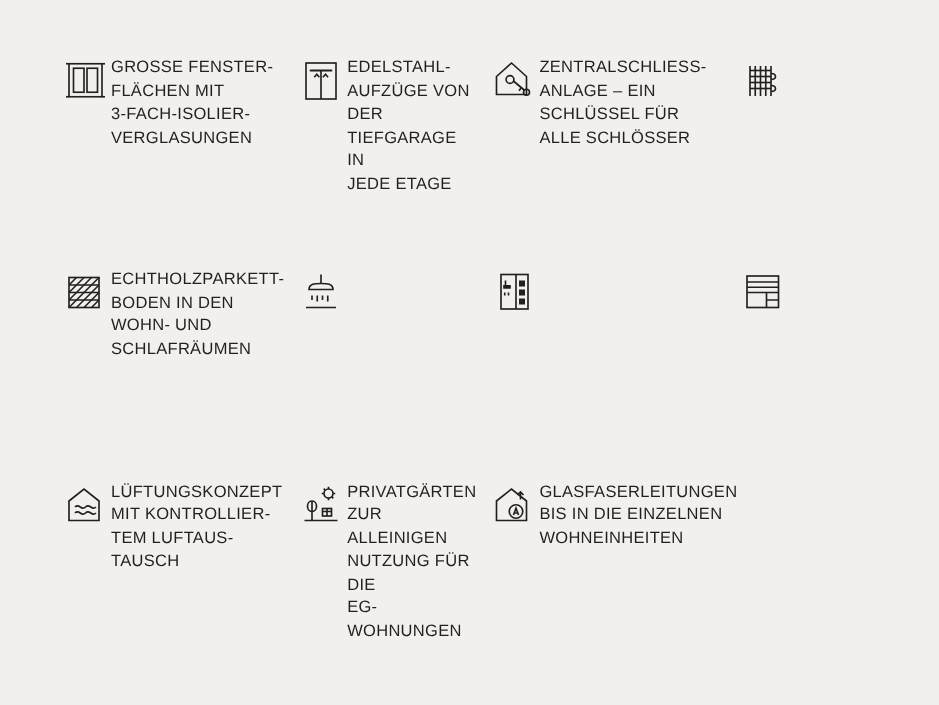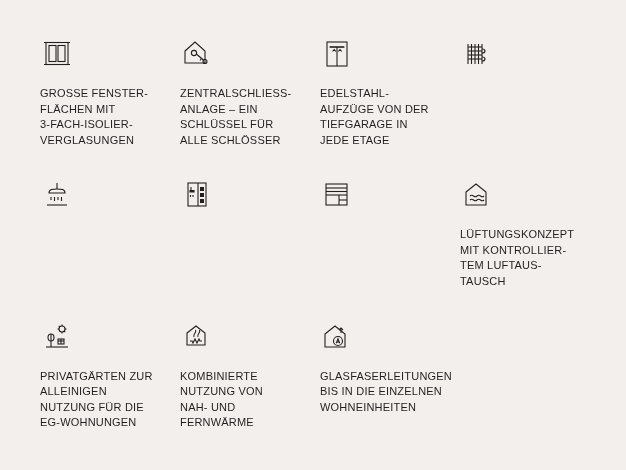--- a/index.html
+++ b/index.html
@@ -25,21 +25,21 @@
     display: grid;
     grid-template-columns: repeat(4, 1fr);
     grid-template-rows: repeat(3, 1fr);
     column-gap: 8px;
     row-gap: 12px;
     width: 100%;
     height: 100%;
   }
   .cell {
     display: flex;
-    flex-direction: column;
+    flex-direction: row;
     align-items: flex-start;
   }
   .icon-wrap {
     width: 34px;
     height: 34px;
     margin-bottom: 14px;
     display: block;
   }
   .icon-wrap svg {
     display: block;
@@ -76,68 +76,89 @@
       </span>
       <div class="caption">GROSSE FENSTER-
 FLÄCHEN MIT
 3-FACH-ISOLIER-
 VERGLASUNGEN</div>
     </div>
 
     <div class="cell">
       <span class="icon-wrap">
         <svg viewBox="0 0 34 34" fill="none" stroke="#231f20" stroke-width="1.1">
-          <path d="M5 13 L15 4 L25 13 L25 25 L5 25 Z"></path>
-          <circle cx="14" cy="15" r="2.6"></circle>
-          <path d="M16.3 16 L24 22.5"></path>
-          <path d="M21.5 20.5 L20 22.5"></path>
-          <circle cx="25" cy="23.5" r="2"></circle>
-        </svg>
-      </span>
-      <div class="caption">ZENTRALSCHLIESS-
-ANLAGE – EIN
-SCHLÜSSEL FÜR
-ALLE SCHLÖSSER</div>
-    </div>
-
-    <div class="cell">
-      <span class="icon-wrap">
-        <svg viewBox="0 0 34 34" fill="none" stroke="#231f20" stroke-width="1.1">
           <rect x="7" y="4" width="20" height="24"></rect>
           <line x1="17" y1="9" x2="17" y2="28"></line>
           <rect x="10" y="9" width="14" height="0.01"></rect>
           <line x1="10" y1="9" x2="24" y2="9"></line>
           <path d="M12.5 13.5 L14.2 11.5 L15.9 13.5"></path>
           <path d="M18.3 13.5 L20 11.5 L21.7 13.5"></path>
         </svg>
       </span>
       <div class="caption">EDELSTAHL-
 AUFZÜGE VON DER
 TIEFGARAGE IN
 JEDE ETAGE</div>
+    </div>
+
+    <div class="cell">
+      <span class="icon-wrap">
+        <svg viewBox="0 0 34 34" fill="none" stroke="#231f20" stroke-width="1.1">
+          <path d="M5 13 L15 4 L25 13 L25 25 L5 25 Z"></path>
+          <circle cx="14" cy="15" r="2.6"></circle>
+          <path d="M16.3 16 L24 22.5"></path>
+          <path d="M21.5 20.5 L20 22.5"></path>
+          <circle cx="25" cy="23.5" r="2"></circle>
+        </svg>
+      </span>
+      <div class="caption">ZENTRALSCHLIESS-
+ANLAGE – EIN
+SCHLÜSSEL FÜR
+ALLE SCHLÖSSER</div>
     </div>
 
     <div class="cell">
       <span class="icon-wrap">
         <svg viewBox="0 0 34 34" fill="none" stroke="#231f20" stroke-width="1.1">
           <line x1="8" y1="6" x2="8" y2="26"></line>
           <line x1="11.5" y1="6" x2="11.5" y2="26"></line>
           <line x1="15" y1="6" x2="15" y2="26"></line>
           <line x1="18.5" y1="6" x2="18.5" y2="26"></line>
           <line x1="22" y1="6" x2="22" y2="26"></line>
           <line x1="8" y1="9" x2="22" y2="9"></line>
           <line x1="8" y1="13" x2="22" y2="13"></line>
           <line x1="8" y1="17" x2="22" y2="17"></line>
           <line x1="8" y1="21" x2="22" y2="21"></line>
           <path d="M22 11 C26 11 26 15 22 15"></path>
           <path d="M22 19 C26 19 26 23 22 23"></path>
         </svg>
       </span>
     </div>
 
+    <div class="cell">
+      <span class="icon-wrap">
+        <svg viewBox="0 0 34 34" fill="none" stroke="#231f20" stroke-width="1.1">
+          <rect x="6" y="6" width="20" height="20"></rect>
+          <line x1="6" y1="11" x2="26" y2="11"></line>
+          <line x1="6" y1="16" x2="26" y2="16"></line>
+          <line x1="6" y1="21" x2="26" y2="21"></line>
+          <line x1="6" y1="11" x2="11" y2="6"></line>
+          <line x1="6" y1="16" x2="16" y2="6"></line>
+          <line x1="6" y1="21" x2="21" y2="6"></line>
+          <line x1="6" y1="26" x2="26" y2="6"></line>
+          <line x1="11" y1="26" x2="26" y2="11"></line>
+          <line x1="16" y1="26" x2="26" y2="16"></line>
+          <line x1="21" y1="26" x2="26" y2="21"></line>
+        </svg>
+      </span>
+      <div class="caption">ECHTHOLZPARKETT-
+BODEN IN DEN
+WOHN- UND
+SCHLAFRÄUMEN</div>
+    </div>
 
     <div class="cell">
       <span class="icon-wrap">
         <svg viewBox="0 0 34 34" fill="none" stroke="#231f20" stroke-width="1.1">
           <path d="M17 4 L17 10"></path>
           <path d="M9 14 C9 10 13 10 17 10 C21 10 25 10 25 14 Z"></path>
           <line x1="11" y1="18" x2="11" y2="21"></line>
           <line x1="14.5" y1="18" x2="14.5" y2="22"></line>
           <line x1="18" y1="18" x2="18" y2="21"></line>
           <line x1="21.5" y1="18" x2="21.5" y2="22"></line>
@@ -206,34 +227,20 @@
           <line x1="21" y1="18" x2="21" y2="23"></line>
           <line x1="6" y1="26" x2="28" y2="26"></line>
         </svg>
       </span>
       <div class="caption">PRIVATGÄRTEN ZUR
 ALLEINIGEN
 NUTZUNG FÜR DIE
 EG-WOHNUNGEN</div>
     </div>
 
-    <div class="cell">
-      <span class="icon-wrap">
-        <svg viewBox="0 0 34 34" fill="none" stroke="#231f20" stroke-width="1.1">
-          <path d="M7 12 L16 5 L25 12 L25 24 L7 24 Z"></path>
-          <path d="M14 16 C12.5 13 17 12 15.5 9 "></path>
-          <path d="M18 16 C16.5 13 21 12 19.5 9 "></path>
-          <path d="M10 20 L12 20 L13 22 L15 18 L17 22 L19 18 L20 20 L22 20"></path>
-        </svg>
-      </span>
-      <div class="caption">KOMBINIERTE
-NUTZUNG VON
-NAH- UND
-FERNWÄRME</div>
-    </div>
 
     <div class="cell">
       <span class="icon-wrap">
         <svg viewBox="0 0 34 34" fill="none" stroke="#231f20" stroke-width="1.1">
           <path d="M5 13 L15 5 L25 13 L25 26 L5 26 Z"></path>
           <line x1="21" y1="7" x2="21" y2="12"></line>
           <path d="M19 9 L21 7 L23 9"></path>
           <circle cx="18" cy="20" r="4.5"></circle>
           <path d="M16.3 22.3 L18 17.8 L19.7 22.3"></path>
           <line x1="16.9" y1="21" x2="19.1" y2="21"></line>

